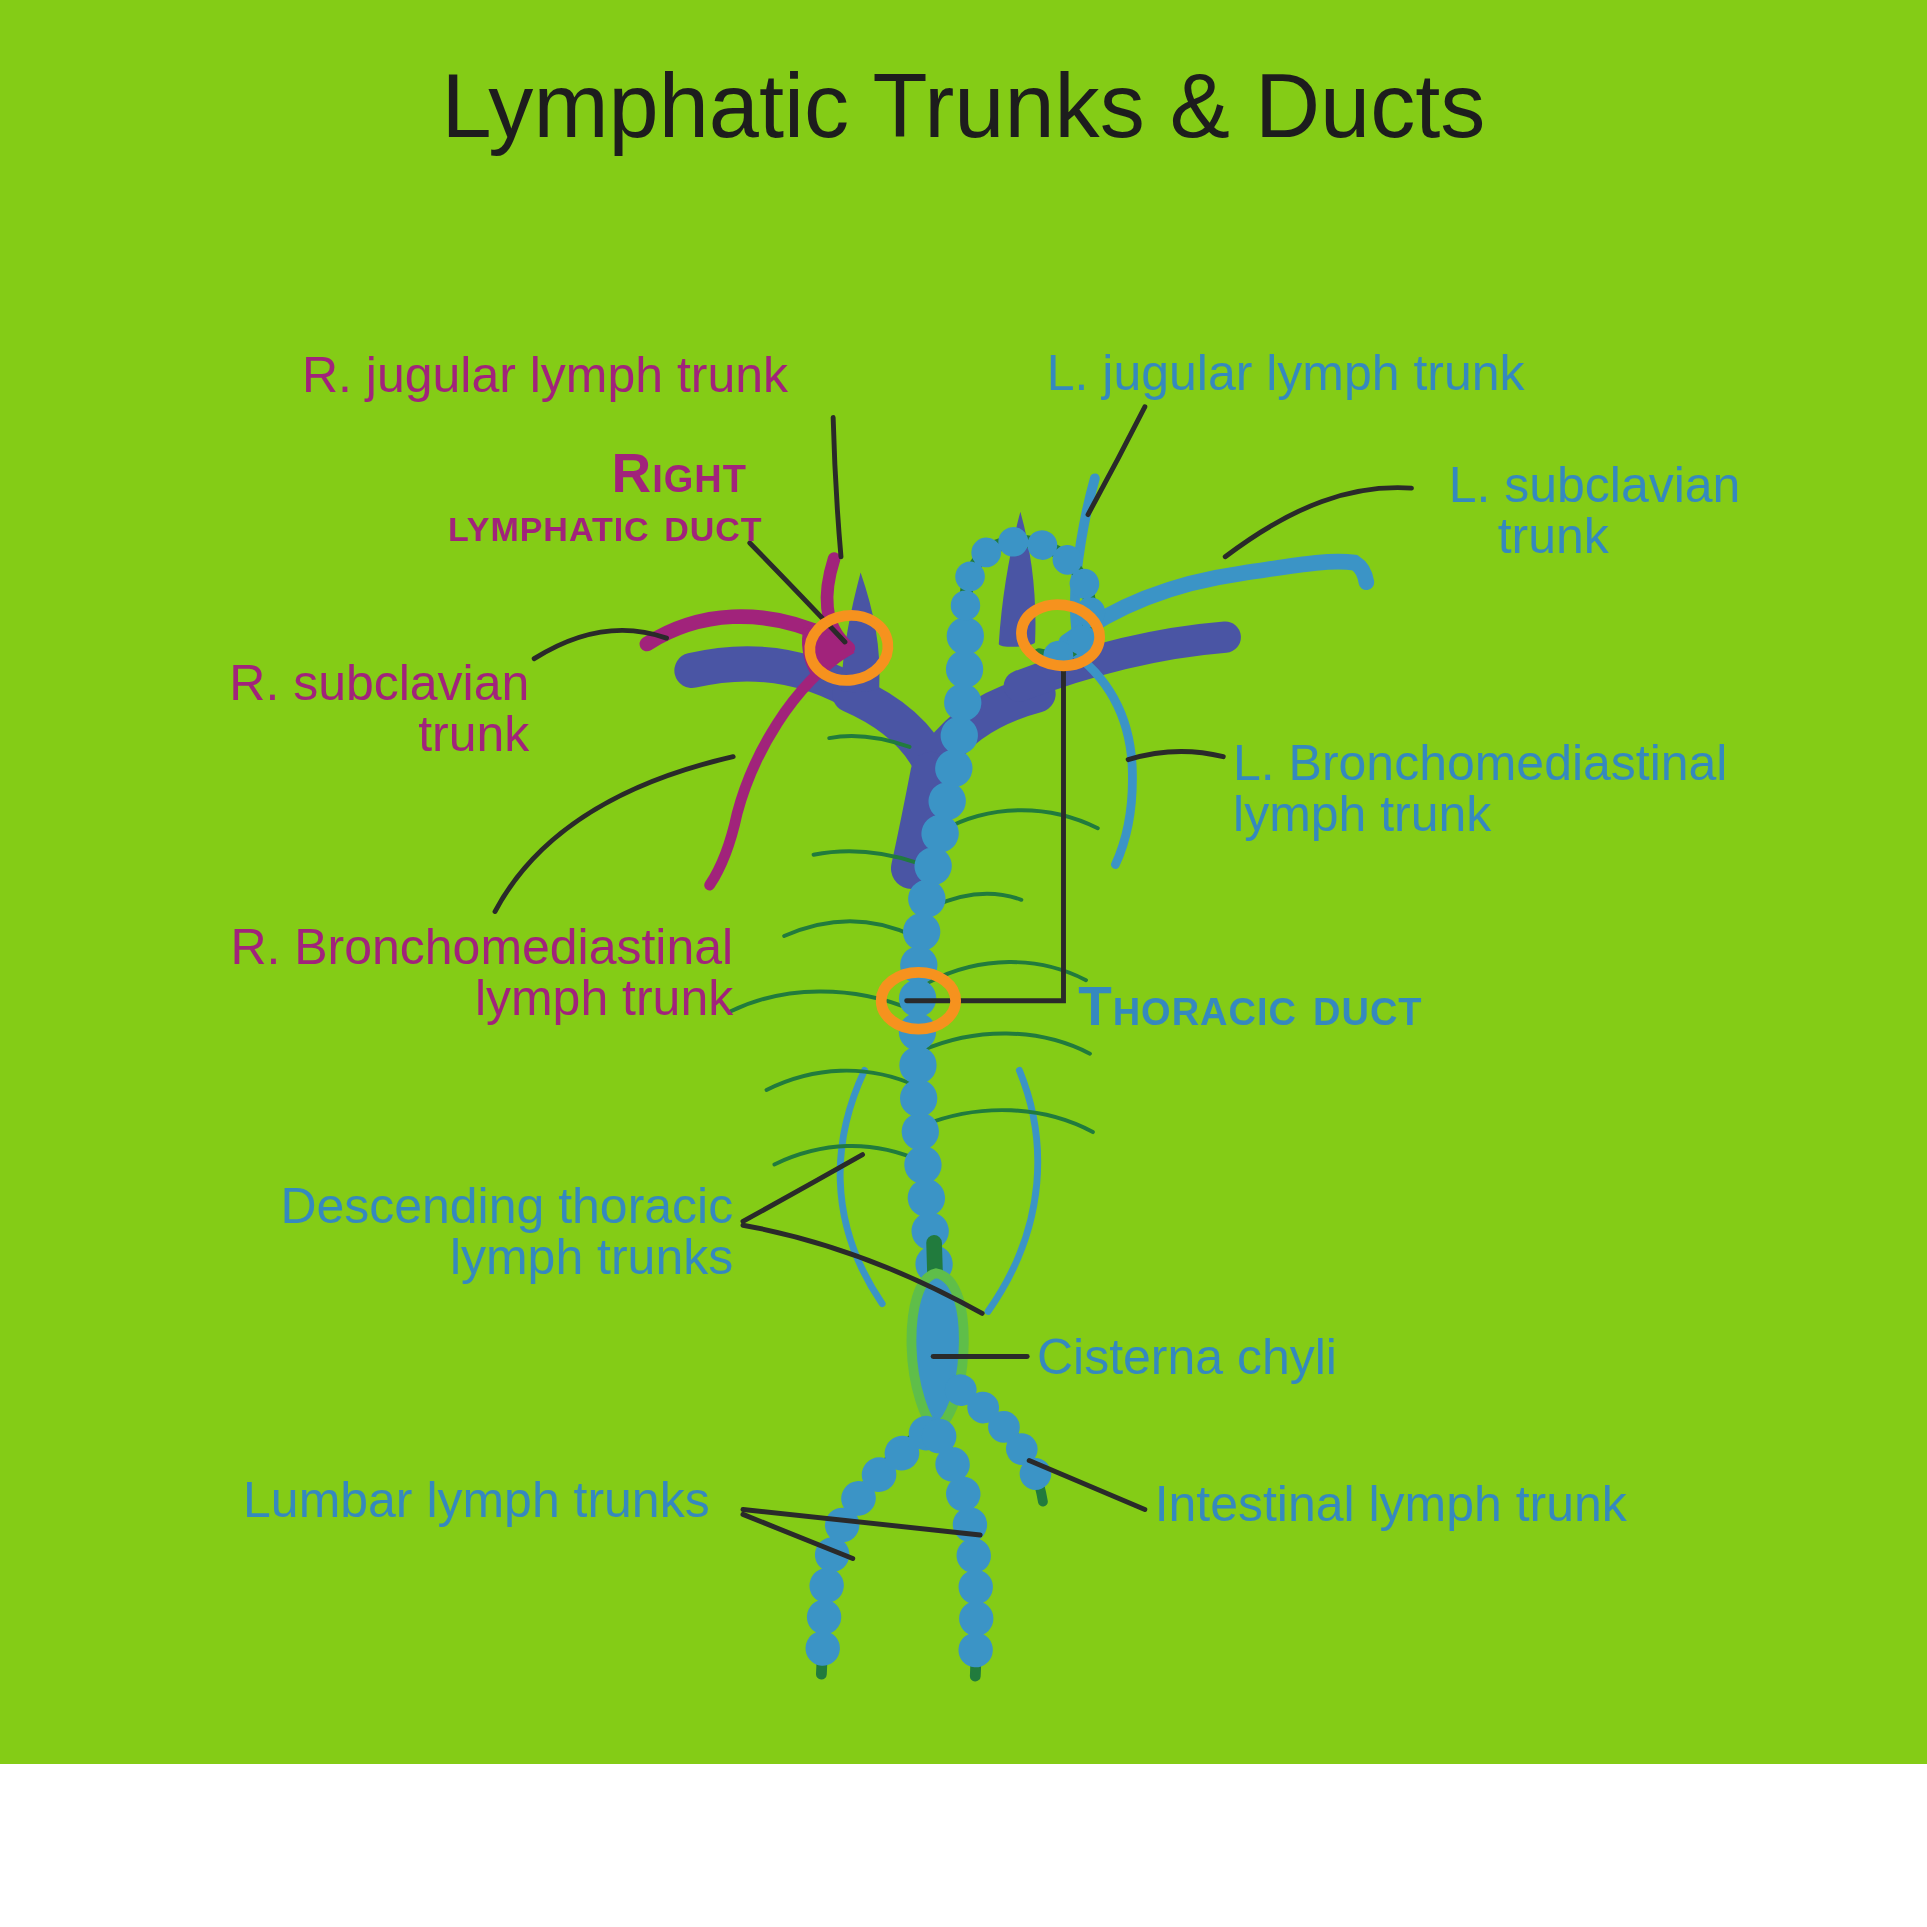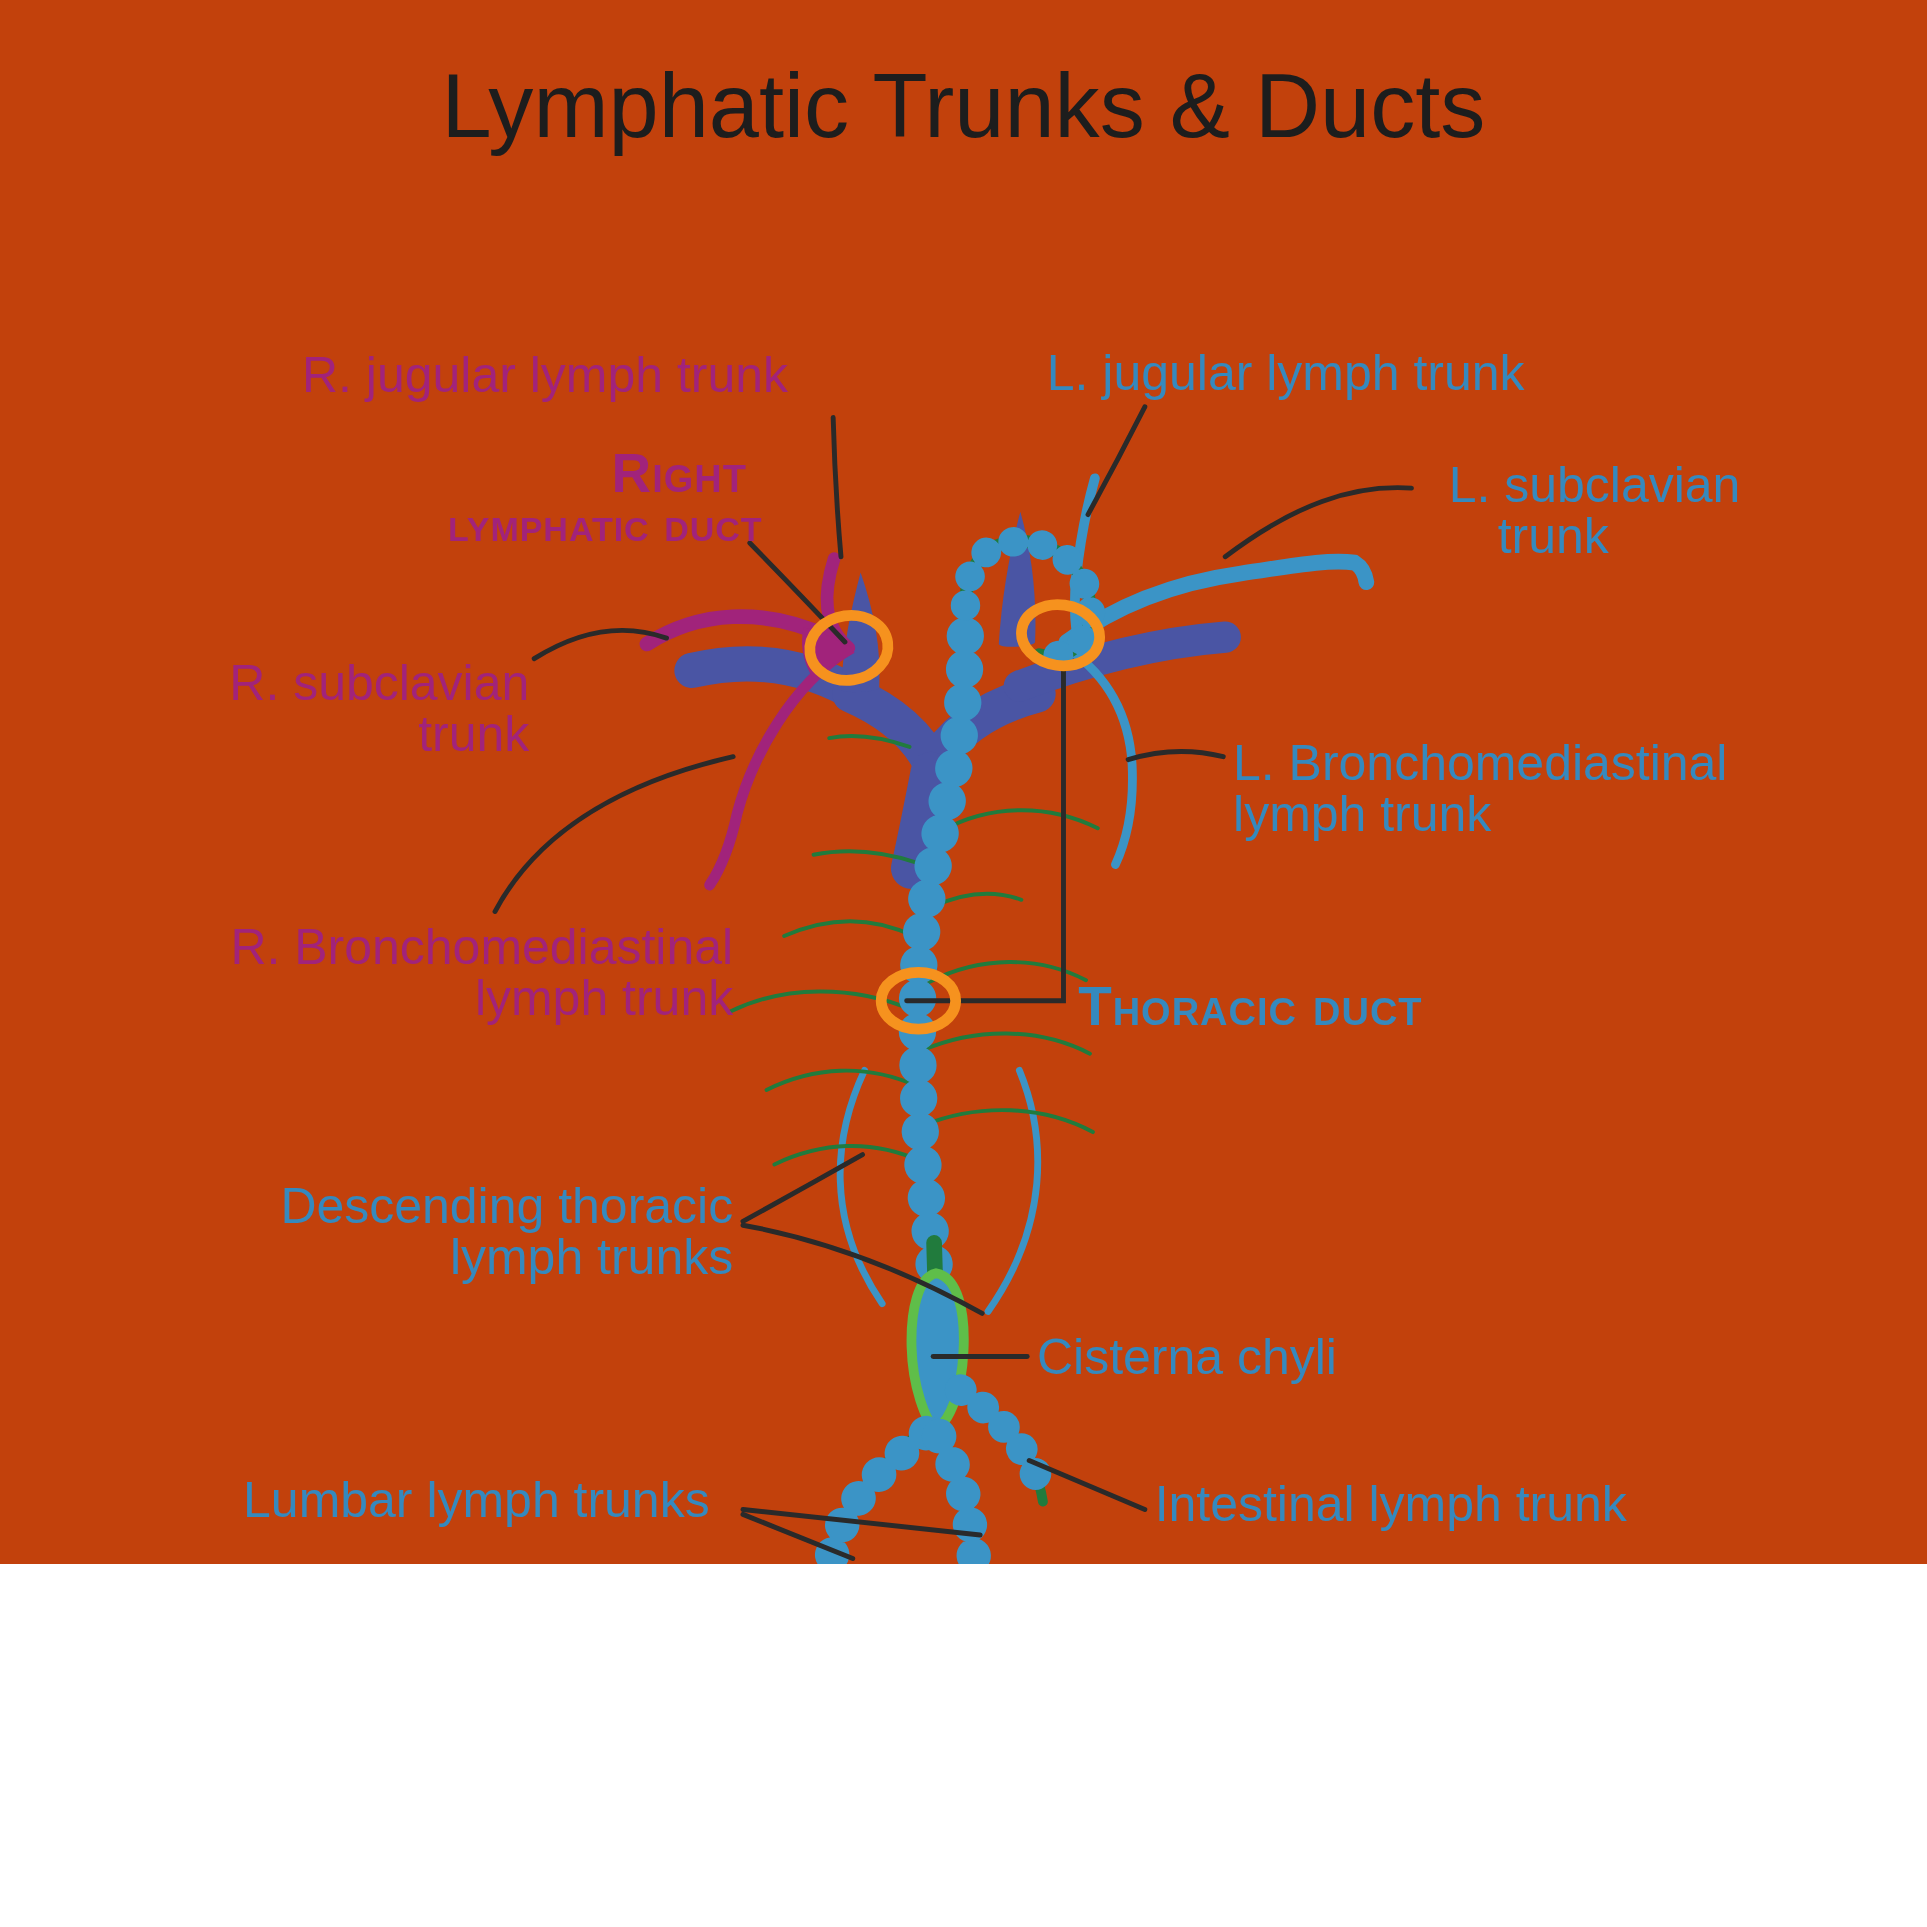--- a/index.html
+++ b/index.html
@@ -1,16 +1,16 @@
 <!DOCTYPE html>
 <html style="--titlecol: #1D1D1D; --magenta: #A1237B; --textblue: #3589BE; --vesselblue: #3B94C6; --indigo: #4A55A4; --greendark: #217B3D; --greenlight: #5FBE49; --orange: #F6921E; --line: #2A2A2A;"><head>
 <meta charset="utf-8">
 <style>
   html,body{margin:0;padding:0;background:#ffffff;}
-  #stage{position:relative;width:1928px;height:1564px;background:#c2410c;overflow:hidden;}
+  #stage{position:relative;width:1928px;height:1764px;background:#84cc16;overflow:hidden;}
   svg{position:absolute;inset:0;}
   text{font-family:"Liberation Sans","DejaVu Sans",sans-serif;}
   .title{font-size:92px;fill:var(--titlecol);}
   .lbl{font-size:51px;}
   .purple{fill:var(--magenta);}
   .blue{fill:var(--textblue);}
   .caps{font-variant:small-caps;font-weight:600;letter-spacing:1px;}
   .capsbig{font-size:56px;}
   .ln{stroke:var(--line);stroke-width:5;fill:none;stroke-linecap:round;}
   .indigo-f{fill:var(--indigo);}

